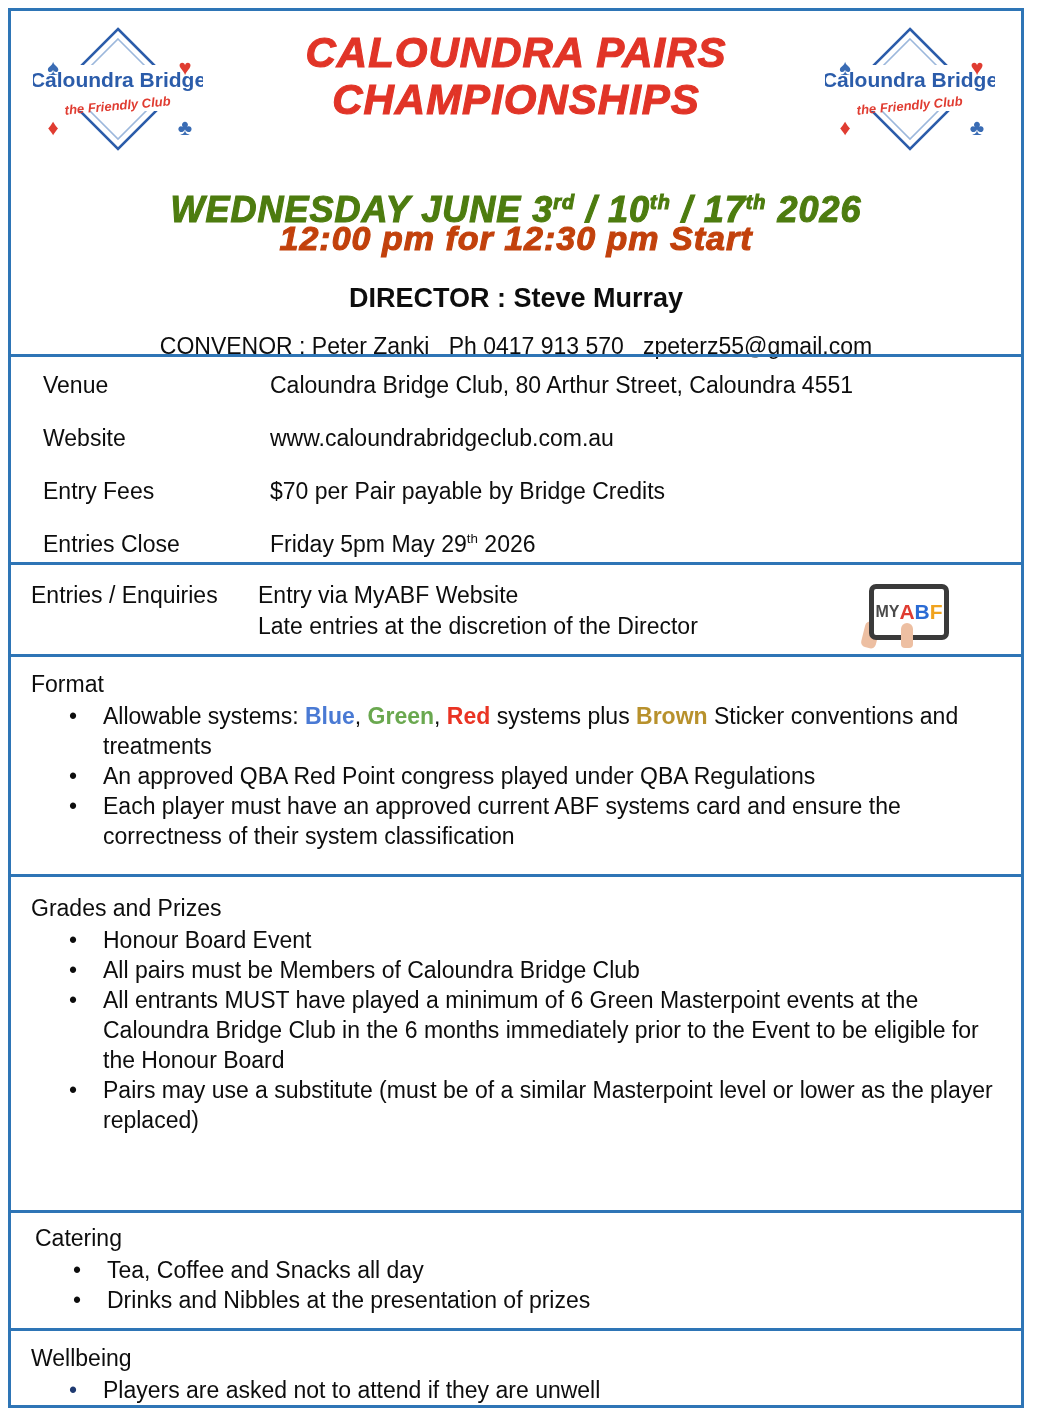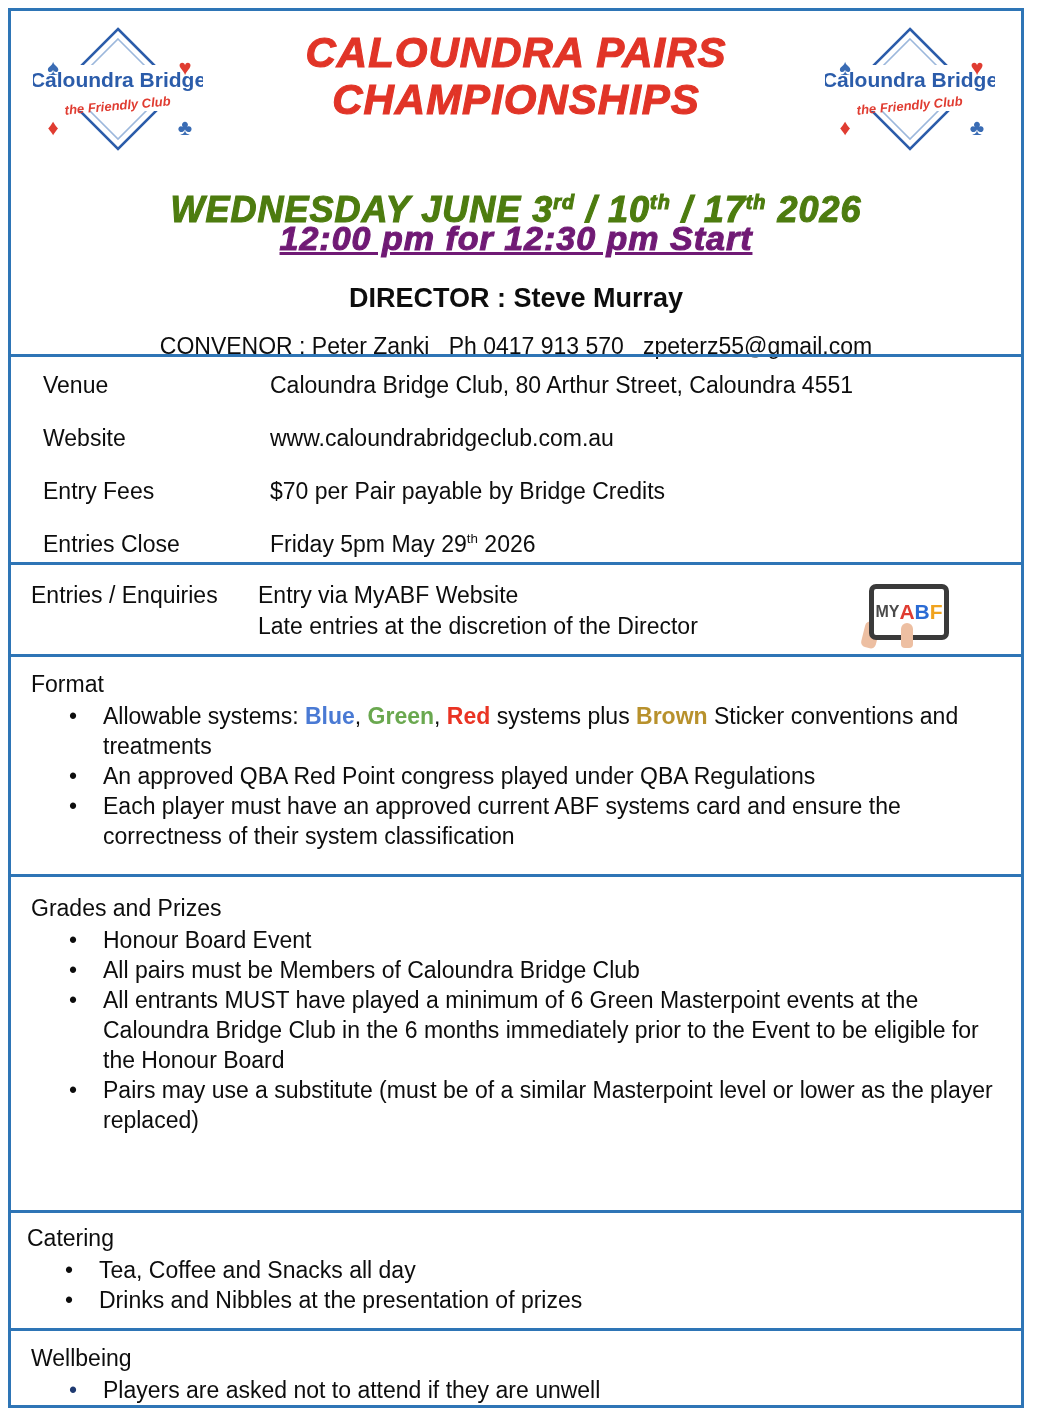--- a/index.html
+++ b/index.html
@@ -14,21 +14,21 @@
   .sec-header { height:364px; }
   .logo { position:absolute; top:12px; width:170px; height:140px; }
   .logo-left { left:22px; }
   .logo-right { right:26px; }
   .title-block { position:absolute; left:0; right:0; top:18px; text-align:center; }
   .script { font-style:italic; font-weight:bold; letter-spacing:1px; -webkit-text-stroke:1.1px currentColor; }
   .main-title { font-size:42px; line-height:47px; color:#E13427; }
   .date-line { position:absolute; left:0; right:0; top:146px; text-align:center;
                font-size:36px; color:#4d7c0f;margin-top:32px; }
   .time-line { position:absolute; left:0; right:0; top:208px; text-align:center;
-               font-size:34px; color:#701a75;text-decoration:underline; }
+               font-size:34px; color:#c2410c; }
   .script sup { font-size:0.55em; vertical-align:super; }
   .director-line { position:absolute; left:0; right:0; top:272px; text-align:center;
                    font-size:27px; font-weight:bold; white-space:pre; }
   .convenor-line { position:absolute; left:0; right:0; top:322px; text-align:center;
                    font-size:23px; font-weight:normal; white-space:pre; }
 
   
   .sec-info { height:208px; padding:15px 0 0 32px; }
   .info-row { display:flex; height:53px; font-size:23px; }
   .info-label { width:227px; flex:0 0 227px; }
@@ -45,21 +45,21 @@
   .tablet .my { font-size:16px; font-weight:bold; color:#4a4a4a; letter-spacing:0; }
   .tablet .abf { font-size:21px; font-weight:bold; letter-spacing:0; }
   .abf-a { color:#E03C31; } .abf-b { color:#2A6BD4; } .abf-f { color:#F0A31E; }
   .hand { position:absolute; background:#EDBFA2; border-radius:5px; }
   .hand-left { left:0; bottom:0; width:15px; height:26px; transform:rotate(14deg); }
   .hand-finger { left:38px; bottom:0; width:12px; height:25px; border-radius:6px 6px 4px 4px; }
 
   
   .sec-format { height:215px; padding:12px 14px 0 20px; }
   .sec-grades { height:356px; padding:16px 14px 0 20px;margin-top:16px; }
-  .sec-catering { height:124px; padding:10px 14px 0 16px; }
+  .sec-catering { height:124px; padding:10px 14px 0 24px; }
   .sec-wellbeing { flex:1; padding:12px 14px 0 20px; }
   .sec-title { font-size:23px; line-height:30px; }
   ul.bullets { margin:2px 0 0 0; padding:0 0 0 38px; list-style:none; }
   ul.bullets li { position:relative; padding-left:34px; font-size:23px; line-height:30px; }
   ul.bullets .bullet { position:absolute; left:0; top:0; }
   .info-value sup { font-size:0.58em; vertical-align:super; }
 
   
   .logo svg { width:100%; height:100%; }
 </style>

